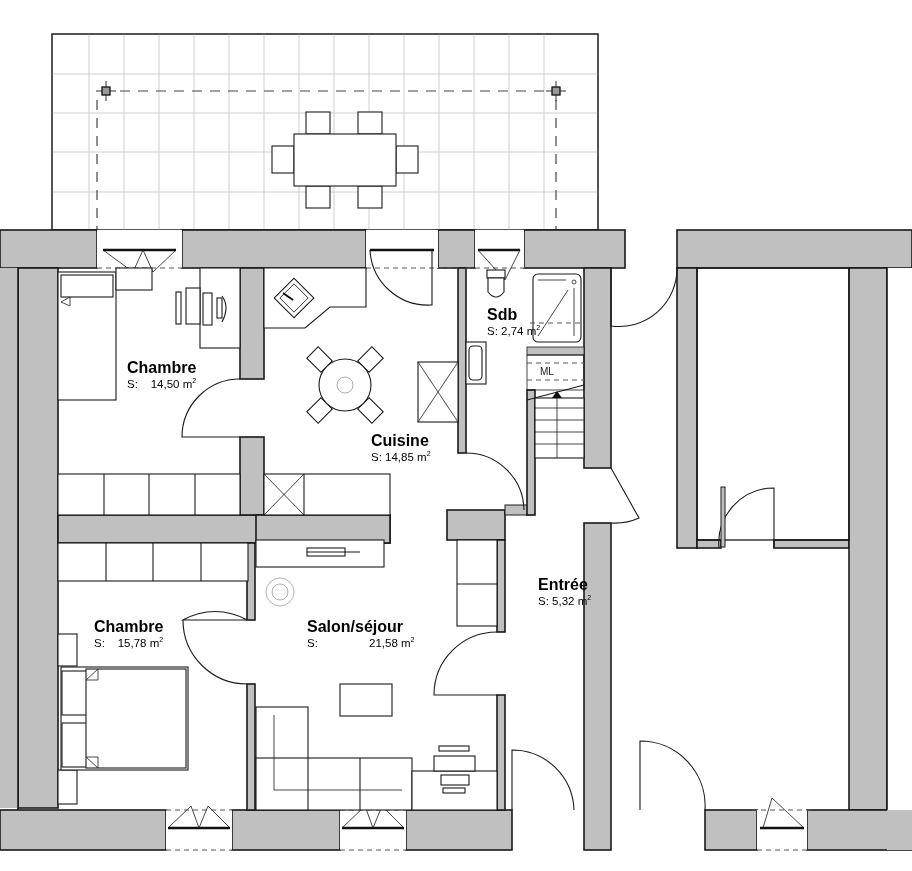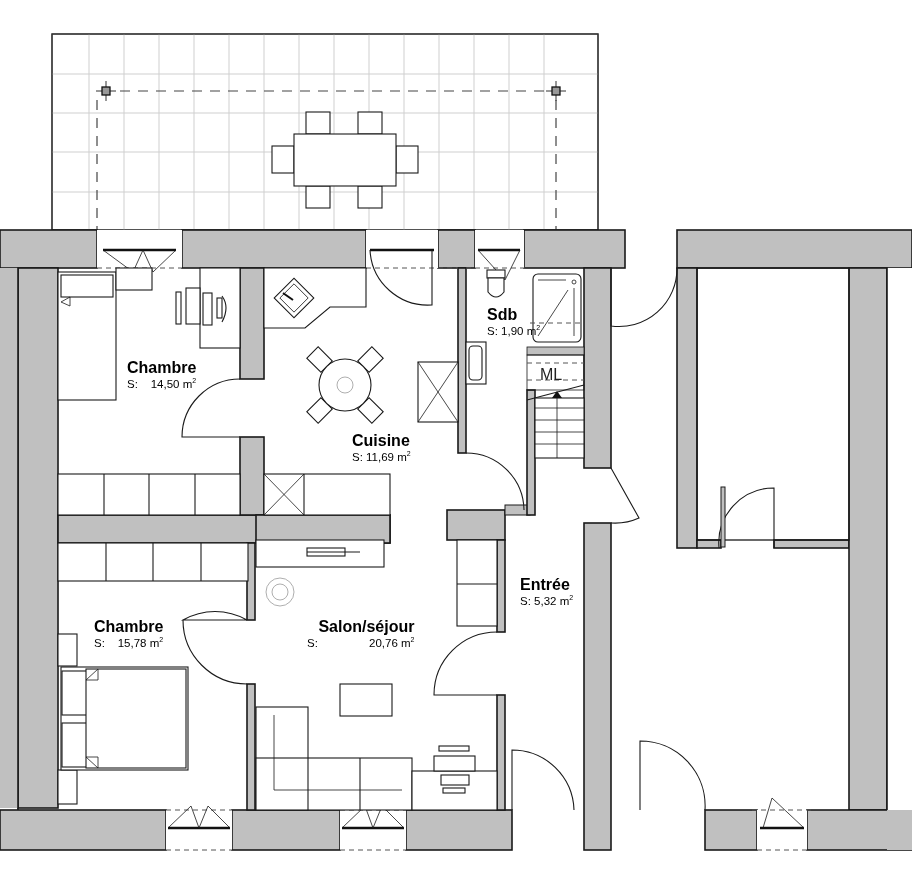--- a/index.html
+++ b/index.html
@@ -10,21 +10,21 @@
   .thin { fill:none; stroke:#1a1a1a; stroke-width:0.8; }
   .wf { fill:#ffffff; stroke:#1a1a1a; stroke-width:1.1; }
   .grid { stroke:#cfcfcf; stroke-width:1; }
   .dash { fill:none; stroke:#444; stroke-width:1.2; stroke-dasharray:10 8; }
   .dash2 { fill:none; stroke:#555; stroke-width:1; stroke-dasharray:5 4; }
   .plant { fill:none; stroke:#999; stroke-width:0.8; }
   .label { position:absolute; color:#000; line-height:1.15; white-space:nowrap; }
   .label .name { font-weight:bold; font-size:16px; display:block; }
   .label .area { font-size:11.5px; display:block; }
   .label .area sup { font-size:7px; vertical-align:5px; }
-  .ml { position:absolute; font-size:16px; color:#222;text-align:right; }
+  .ml { position:absolute; font-size:10px; color:#222;text-align:right; }
 </style>
 </head>
 <body>
 
 <svg width="912" height="871" viewBox="0 0 912 871">
 
   <g>
     <rect x="52" y="34" width="546" height="196" fill="#fff" stroke="#333" stroke-width="1.2"></rect>
     <g class="grid">
       <line x1="89" y1="34" x2="89" y2="230"></line>
@@ -300,33 +300,33 @@
   <g>
     <rect class="wf" x="457" y="540" width="40" height="86"></rect>
     <line class="ln" x1="457" y1="584" x2="497" y2="584"></line>
   </g>
 </svg>
 
 <div class="label" style="left:127px;top:359px;">
   <span class="name">Chambre</span>
   <span class="area">S:&nbsp;&nbsp;&nbsp;&nbsp;<span>14,50</span> m<sup>2</sup></span>
 </div>
-<div class="label" style="left:352px;top:432px;">
+<div class="label" style="left:371px;top:432px;">
   <span class="name">Cuisine</span>
-  <span class="area">S: <span>11,69</span> m<sup>2</sup></span>
+  <span class="area">S: <span>14,85</span> m<sup>2</sup></span>
 </div>
 <div class="label" style="left:468px;top:306px;margin-left:19px;">
   <span class="name">Sdb</span>
-  <span class="area">S: <span>1,90</span> m<sup>2</sup></span>
+  <span class="area">S: <span>2,74</span> m<sup>2</sup></span>
 </div>
 <div class="label" style="left:94px;top:618px;">
   <span class="name">Chambre</span>
   <span class="area">S:&nbsp;&nbsp;&nbsp;&nbsp;<span>15,78</span> m<sup>2</sup></span>
 </div>
-<div class="label" style="left:307px;top:618px;text-align:right;">
+<div class="label" style="left:307px;top:618px;">
   <span class="name">Salon/séjour</span>
-  <span class="area">S:&nbsp;&nbsp;&nbsp;&nbsp;&nbsp;&nbsp;&nbsp;&nbsp;&nbsp;&nbsp;&nbsp;&nbsp;&nbsp;&nbsp;&nbsp;&nbsp;<span>20,76</span> m<sup>2</sup></span>
-</div>
-<div class="label" style="left:520px;top:576px;">
+  <span class="area">S:&nbsp;&nbsp;&nbsp;&nbsp;&nbsp;&nbsp;&nbsp;&nbsp;&nbsp;&nbsp;&nbsp;&nbsp;&nbsp;&nbsp;&nbsp;&nbsp;<span>21,58</span> m<sup>2</sup></span>
+</div>
+<div class="label" style="left:538px;top:576px;">
   <span class="name">Entrée</span>
   <span class="area">S: <span>5,32</span> m<sup>2</sup></span>
 </div>
 <div class="ml" style="left:540px;top:366px;">ML</div>
 
 </body></html>

